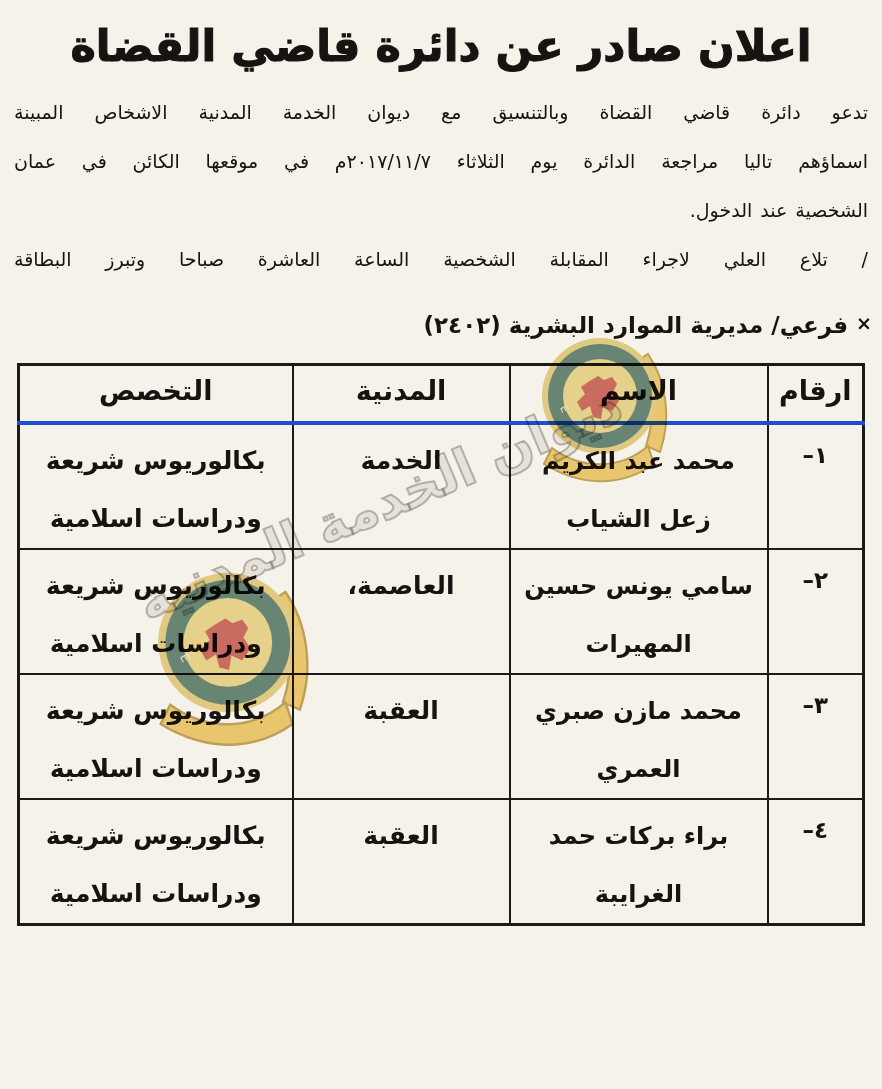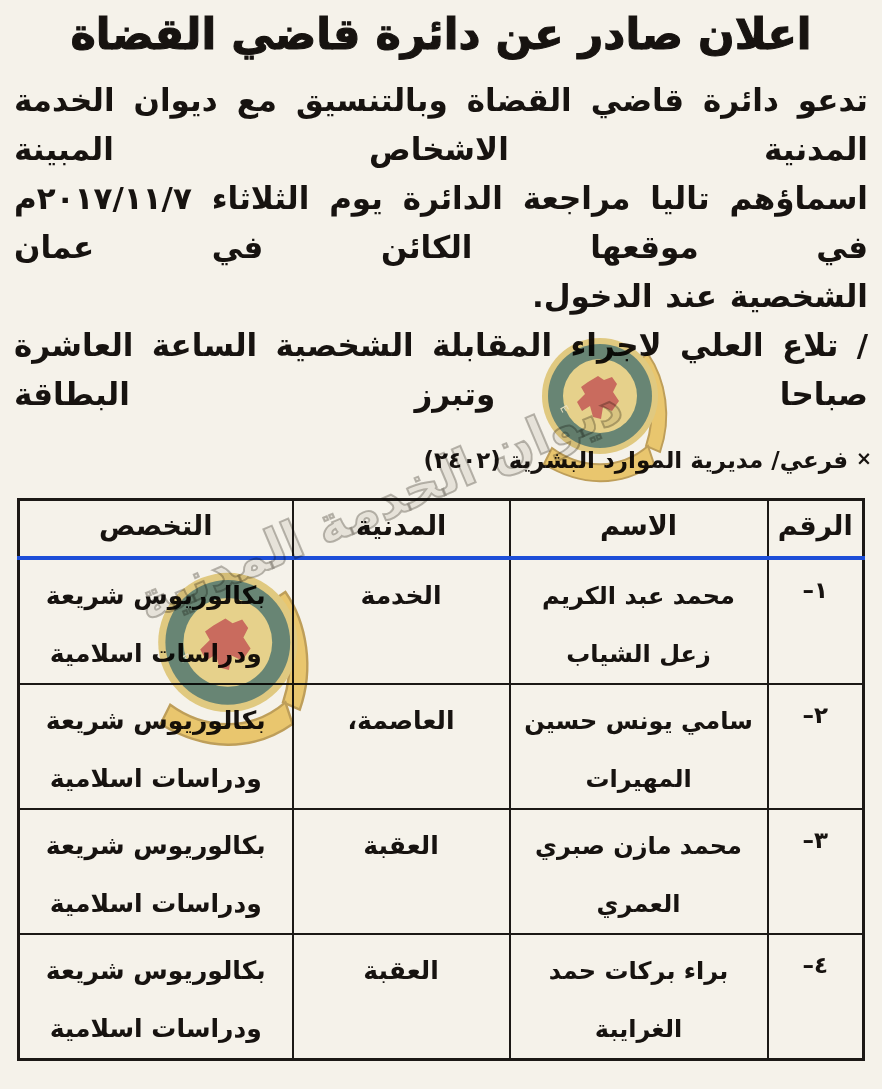--- a/index.html
+++ b/index.html
@@ -7,30 +7,30 @@
   body {
     background: var(--paper, #f5f2ea);
     font-family: "DejaVu Sans", sans-serif;
     color: var(--ink, #171310);
     overflow: hidden;
     position: relative;
   }
   .page { position:absolute; inset:0; direction:rtl; }
 
   .doc-title {
-    margin-top: 4px;
+    margin-top: 16px;
     text-align: center;
     font-size: 43px;
     font-weight: bold;
     line-height: 60px;
     -webkit-text-stroke: 1.1px var(--ink, #171310);
     letter-spacing: 0;
   }
 
-  .body-text { margin: 12px 14px 0 14px; font-size: 31px; font-weight: bold; }
+  .body-text { margin: 12px 14px 0 14px; font-size: 19px; font-weight: normal; }
   .body-line {
     line-height: 49px;
     text-align: justify;
     text-align-last: justify;
     word-spacing: 2px;
   }
   .body-line.short { text-align: right; text-align-last: right; }
 
   .notes { margin: 15px 10px 0 14px; font-size: 23px; font-weight: bold; }
   .note { line-height: 52px; text-align: right; white-space: nowrap; }
@@ -104,21 +104,21 @@
 
   <table class="roster">
     <colgroup>
         <col style="width:96px">
         <col style="width:258px">
         <col style="width:217px">
         <col style="width:274px">
       </colgroup>
     <thead>
       <tr>
-        <th>الرقم</th>
+        <th>ارقام</th>
         <th>الاسم</th>
         <th>المدنية</th>
         <th>التخصص</th>
       </tr>
     </thead>
     <tbody>
       <tr>
         <td class="cell-number">١–</td>
         <td class="cell-name">محمد عبد الكريم زعل الشياب</td>
         <td class="cell-governorate">الخدمة</td>

